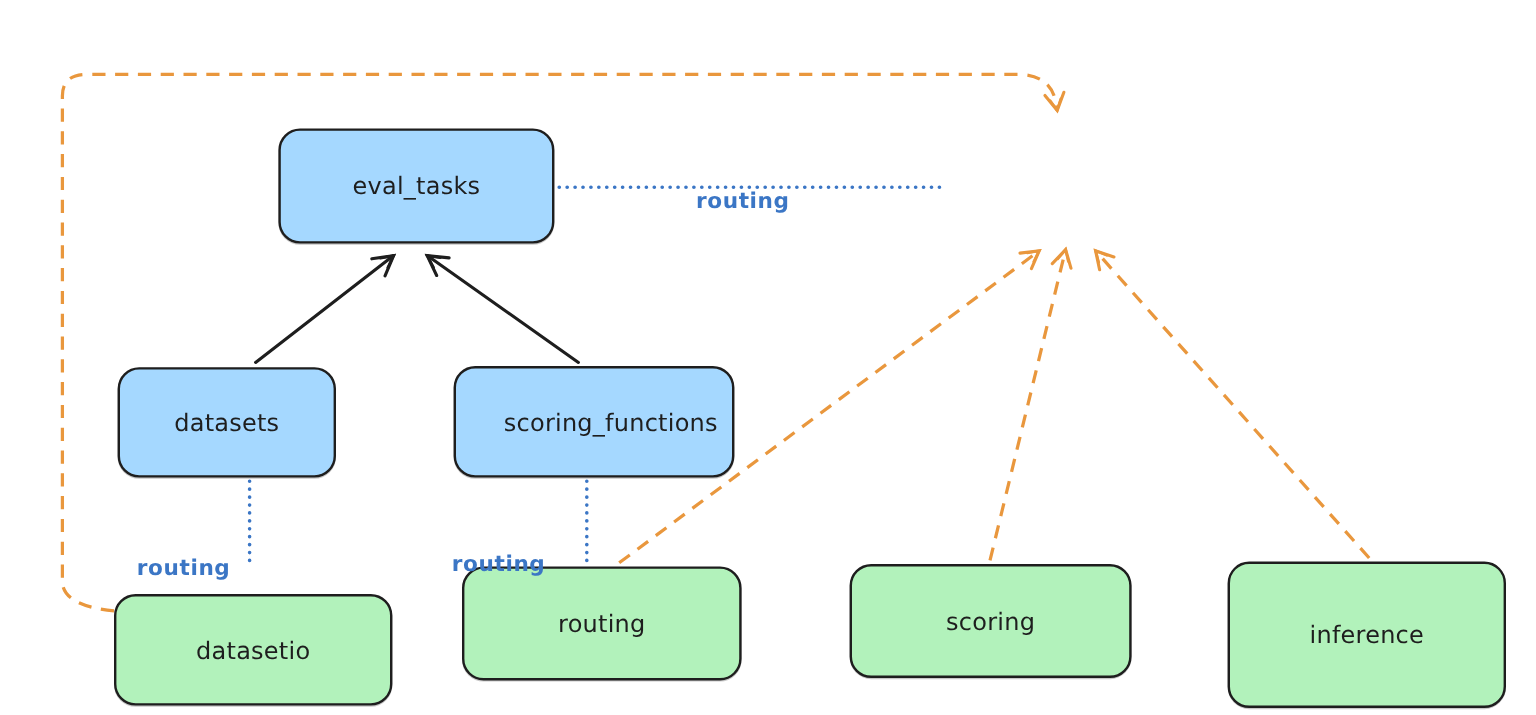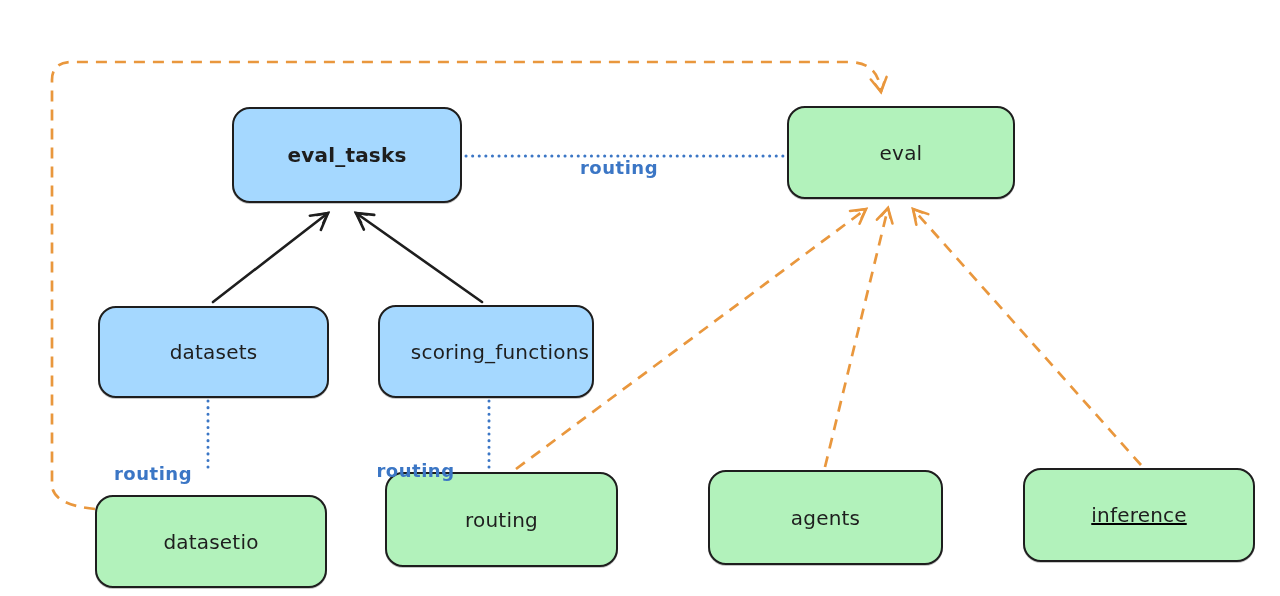--- a/index.html
+++ b/index.html
@@ -95,49 +95,46 @@
     <path class="wire-blue-dotted" d="M 466 156 L 783 156"></path>
     <path class="wire-blue-dotted" d="M 208 401 L 208 473"></path>
     <path class="wire-blue-dotted" d="M 489 401 L 489 469"></path>
 
     <path class="wire-orange-dashed" d="M 95 509 Q 54 505 52 486 L 52 80 Q 52 62 72 62 L 850 62 Q 876 63 880 86 L 881 92" marker-end="url(#arrow-orange)"></path>
     <path class="wire-orange-dashed" d="M 516 469 L 866 209" marker-end="url(#arrow-orange)"></path>
     <path class="wire-orange-dashed" d="M 825 467 L 888 208" marker-end="url(#arrow-orange)"></path>
     <path class="wire-orange-dashed" d="M 1141 465 L 913 209" marker-end="url(#arrow-orange)"></path>
   </svg>
 
-  <div class="node blue" style="left:232px; top:107px; width:230px; height:96px;font-weight:bold;">
+  <div class="node blue" style="left:232px; top:107px; width:230px; height:96px;">
     <span class="node-label">eval_tasks</span>
   </div>
 
-  <div class="node green" style="left:787px; top:106px; width:228px; height:93px;">
-    <span class="node-label">eval</span>
-  </div>
 
-  <div class="node blue" style="left:98px; top:306px; width:231px; height:92px;">
+  <div class="node blue" style="left:98px; top:306px; width:182px; height:92px;">
     <span class="node-label">datasets</span>
   </div>
 
-  <div class="node blue" style="left:378px; top:305px; width:216px; height:93px;padding-left:28px;">
+  <div class="node blue" style="left:378px; top:305px; width:234px; height:93px;padding-left:28px;">
     <span class="node-label">scoring_functions</span>
   </div>
 
   <div class="node green" style="left:95px; top:476px; width:232px; height:93px;margin-top:19px;">
     <span class="node-label">datasetio</span>
   </div>
 
   <div class="node green" style="left:385px; top:472px; width:233px; height:95px;">
     <span class="node-label">routing</span>
   </div>
 
   <div class="node green" style="left:708px; top:470px; width:235px; height:95px;">
-    <span class="node-label">agents</span>
+    <span class="node-label">scoring</span>
   </div>
 
-  <div class="node green" style="left:1023px; top:468px; width:232px; height:94px;text-decoration:underline;">
+  <div class="node green" style="left:1023px; top:468px; width:232px; height:122px;">
     <span class="node-label">inference</span>
   </div>
 
   <div class="edge-label" style="left:559px; top:117px; width:120px;">routing</div>
 
   <div class="edge-label" style="left:108px; top:423px; width:90px;">routing</div>
 
   <div class="edge-label" style="left:368px; top:420px; width:95px;">routing</div>
 
 </div>

